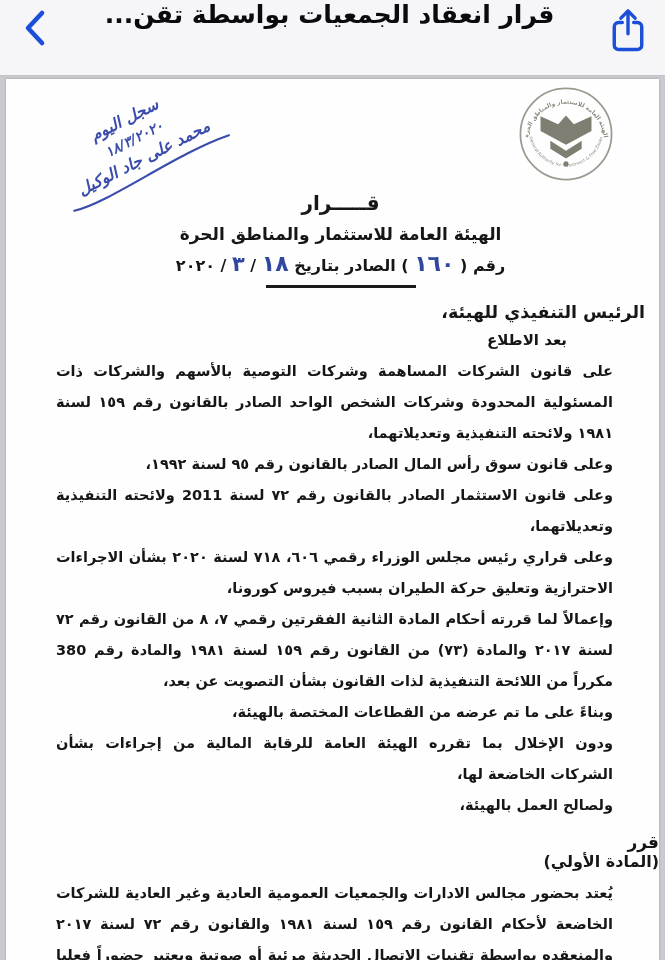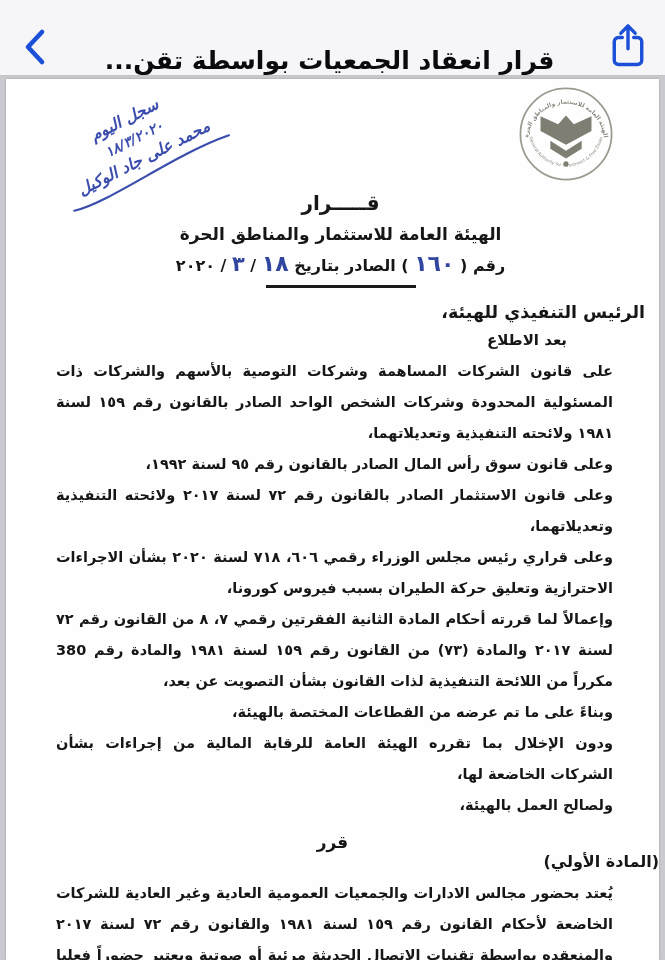--- a/index.html
+++ b/index.html
@@ -4,21 +4,21 @@
 <style>
   * { margin:0; padding:0; box-sizing:border-box; }
   html,body { background:#c9c9d0; }
   .screen {
     position:relative; width:665px; height:960px; overflow:hidden;
     font-family:"DejaVu Sans", sans-serif; background:#c9c9d0;
   }
   
   .navbar {
     height:76px; background:#f6f6f8; border-bottom:1px solid #c3c3c8;
-    display:flex; align-items:flex-end; padding:0 12px;
+    display:flex; align-items:flex-start; padding:0 12px;
   }
   .nav-btn { background:none; border:none; cursor:pointer; display:flex; align-items:center; justify-content:center; }
   .back-btn { width:44px; height:56px; }
   .share-btn { width:50px; height:60px; }
   .nav-title {
     flex:1; text-align:center; direction:rtl; white-space:nowrap; overflow:hidden;
     font-size:25px; font-weight:700; color:#0b0b0d; letter-spacing:0.2px;
   }
   
   .viewer { height:884px; padding:3px 6px 0 6px; background:#c9c9d0; }
@@ -47,21 +47,21 @@
   .ink-big { font-size:21px; }
   .title-rule { width:150px; height:3px; background:#1a1a1a; margin:9px auto 0; }
   
   .salutation { font-size:17.5px; font-weight:700; text-align:right; margin:14px 14px 0 0; }
   .after-review { font-size:15px; font-weight:700; text-align:right; margin:9px 92px 0 0; }
   .clauses { padding:7px 46px 0 50px; }
   .clause, .article-body {
     font-size:14.5px; font-weight:700; line-height:31px;
     text-align:justify; text-justify:inter-word;
   }
-  .decided { text-align:center; font-size:17px; font-weight:700; margin-top:11px; }
+  .decided { font-size:17px; font-weight:700; margin-top:11px; }
   .article-title { text-align:right; font-size:16px; font-weight:700; }
   .article-body { margin:7px 46px 0 50px; }
 </style>
 </head>
 <body>
 
 <div class="screen">
 
   <header class="navbar">
     <button class="nav-btn back-btn">
@@ -121,21 +121,21 @@
         </div>
         <div class="title-rule"></div>
       </div>
 
       <div class="salutation">الرئيس التنفيذي للهيئة،</div>
       <div class="after-review">بعد الاطلاع</div>
 
       <div class="clauses">
         <p class="clause">على قانون الشركات المساهمة وشركات التوصية بالأسهم والشركات ذات المسئولية المحدودة وشركات الشخص الواحد الصادر بالقانون رقم ١٥٩ لسنة ١٩٨١ ولائحته التنفيذية وتعديلاتهما،</p>
         <p class="clause">وعلى قانون سوق رأس المال الصادر بالقانون رقم ٩٥ لسنة ١٩٩٢،</p>
-        <p class="clause">وعلى قانون الاستثمار الصادر بالقانون رقم ٧٢ لسنة ٢٠١٧ ولائحته التنفيذية وتعديلاتهما،</p>
+        <p class="clause">وعلى قانون الاستثمار الصادر بالقانون رقم ٧٢ لسنة 2011 ولائحته التنفيذية وتعديلاتهما،</p>
         <p class="clause">وعلى قراري رئيس مجلس الوزراء رقمي ٦٠٦، ٧١٨ لسنة ٢٠٢٠ بشأن الاجراءات الاحترازية وتعليق حركة الطيران بسبب فيروس كورونا،</p>
         <p class="clause">وإعمالاً لما قررته أحكام المادة الثانية الفقرتين رقمي ٧، ٨ من القانون رقم ٧٢ لسنة ٢٠١٧ والمادة (٧٣) من القانون رقم ١٥٩ لسنة ١٩٨١ والمادة رقم 380 مكرراً من اللائحة التنفيذية لذات القانون بشأن التصويت عن بعد،</p>
         <p class="clause">وبناءً على ما تم عرضه من القطاعات المختصة بالهيئة،</p>
         <p class="clause">ودون الإخلال بما تقرره الهيئة العامة للرقابة المالية من إجراءات بشأن الشركات الخاضعة لها،</p>
         <p class="clause">ولصالح العمل بالهيئة،</p>
       </div>
 
       <div class="decided">قرر</div>
       <div class="article-title">(المادة الأولي)</div>
       <p class="article-body">يُعتد بحضور مجالس الادارات والجمعيات العمومية العادية وغير العادية للشركات الخاضعة لأحكام القانون رقم ١٥٩ لسنة ١٩٨١ والقانون رقم ٧٢ لسنة ٢٠١٧ والمنعقده بواسطة تقنيات الاتصال الحديثة مرئية أو صوتية ويعتبر حضوراً فعليا وتسري علية احكامه.</p>

